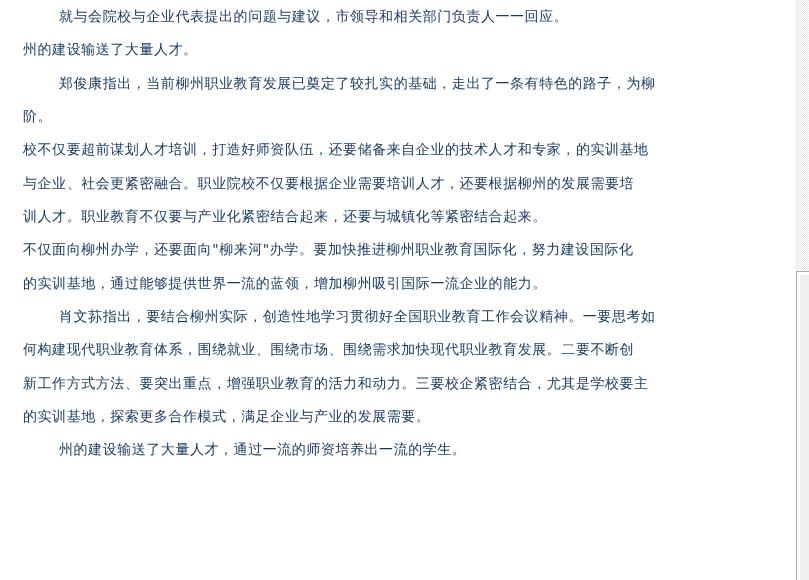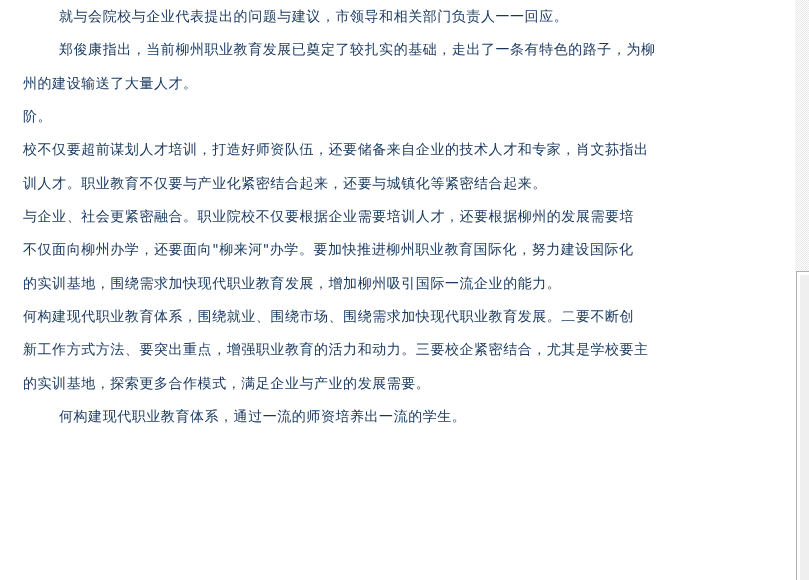--- a/index.html
+++ b/index.html
@@ -51,31 +51,32 @@
     left: 3px; top: 3px;
     right: 0; bottom: 0;
     background: #efefef;
   }
 </style>
 </head>
 <body>
 
 <div class="article" style="color: rgb(23, 55, 94);">
     <div class="line indent">就与会院校与企业代表提出的问题与建议，市领导和相关部门负责人一一回应。</div>
+    <div class="line">州的建设输送了大量人才。</div>
     <div class="line indent">郑俊康指出，当前柳州职业教育发展已奠定了较扎实的基础，走出了一条有特色的路子，为柳</div>
-    <div class="line">州的建设输送了大量人才。</div>
     <div class="line">阶。</div>
-    <div class="line">校不仅要超前谋划人才培训，打造好师资队伍，还要储备来自企业的技术人才和专家，肖文荪指出</div>
+    <div class="line">校不仅要超前谋划人才培训，打造好师资队伍，还要储备来自企业的技术人才和专家，的实训基地</div>
+    <div class="line">与企业、社会更紧密融合。职业院校不仅要根据企业需要培训人才，还要根据柳州的发展需要培</div>
     <div class="line">训人才。职业教育不仅要与产业化紧密结合起来，还要与城镇化等紧密结合起来。</div>
-    <div class="line">与企业、社会更紧密融合。职业院校不仅要根据企业需要培训人才，还要根据柳州的发展需要培</div>
     <div class="line">不仅面向柳州办学，还要面向"柳来河"办学。要加快推进柳州职业教育国际化，努力建设国际化</div>
-    <div class="line">的实训基地，围绕需求加快现代职业教育发展，增加柳州吸引国际一流企业的能力。</div>
+    <div class="line">的实训基地，通过能够提供世界一流的蓝领，增加柳州吸引国际一流企业的能力。</div>
+    <div class="line indent">肖文荪指出，要结合柳州实际，创造性地学习贯彻好全国职业教育工作会议精神。一要思考如</div>
     <div class="line">何构建现代职业教育体系，围绕就业、围绕市场、围绕需求加快现代职业教育发展。二要不断创</div>
     <div class="line">新工作方式方法、要突出重点，增强职业教育的活力和动力。三要校企紧密结合，尤其是学校要主</div>
     <div class="line">的实训基地，探索更多合作模式，满足企业与产业的发展需要。</div>
-    <div class="line indent">何构建现代职业教育体系，通过一流的师资培养出一流的学生。</div>
+    <div class="line indent">州的建设输送了大量人才，通过一流的师资培养出一流的学生。</div>
   </div>
 
 <div class="pattern-strip"></div>
 
 <div class="side-box">
   <div class="side-fill"></div>
 </div>
 
 </body></html>

